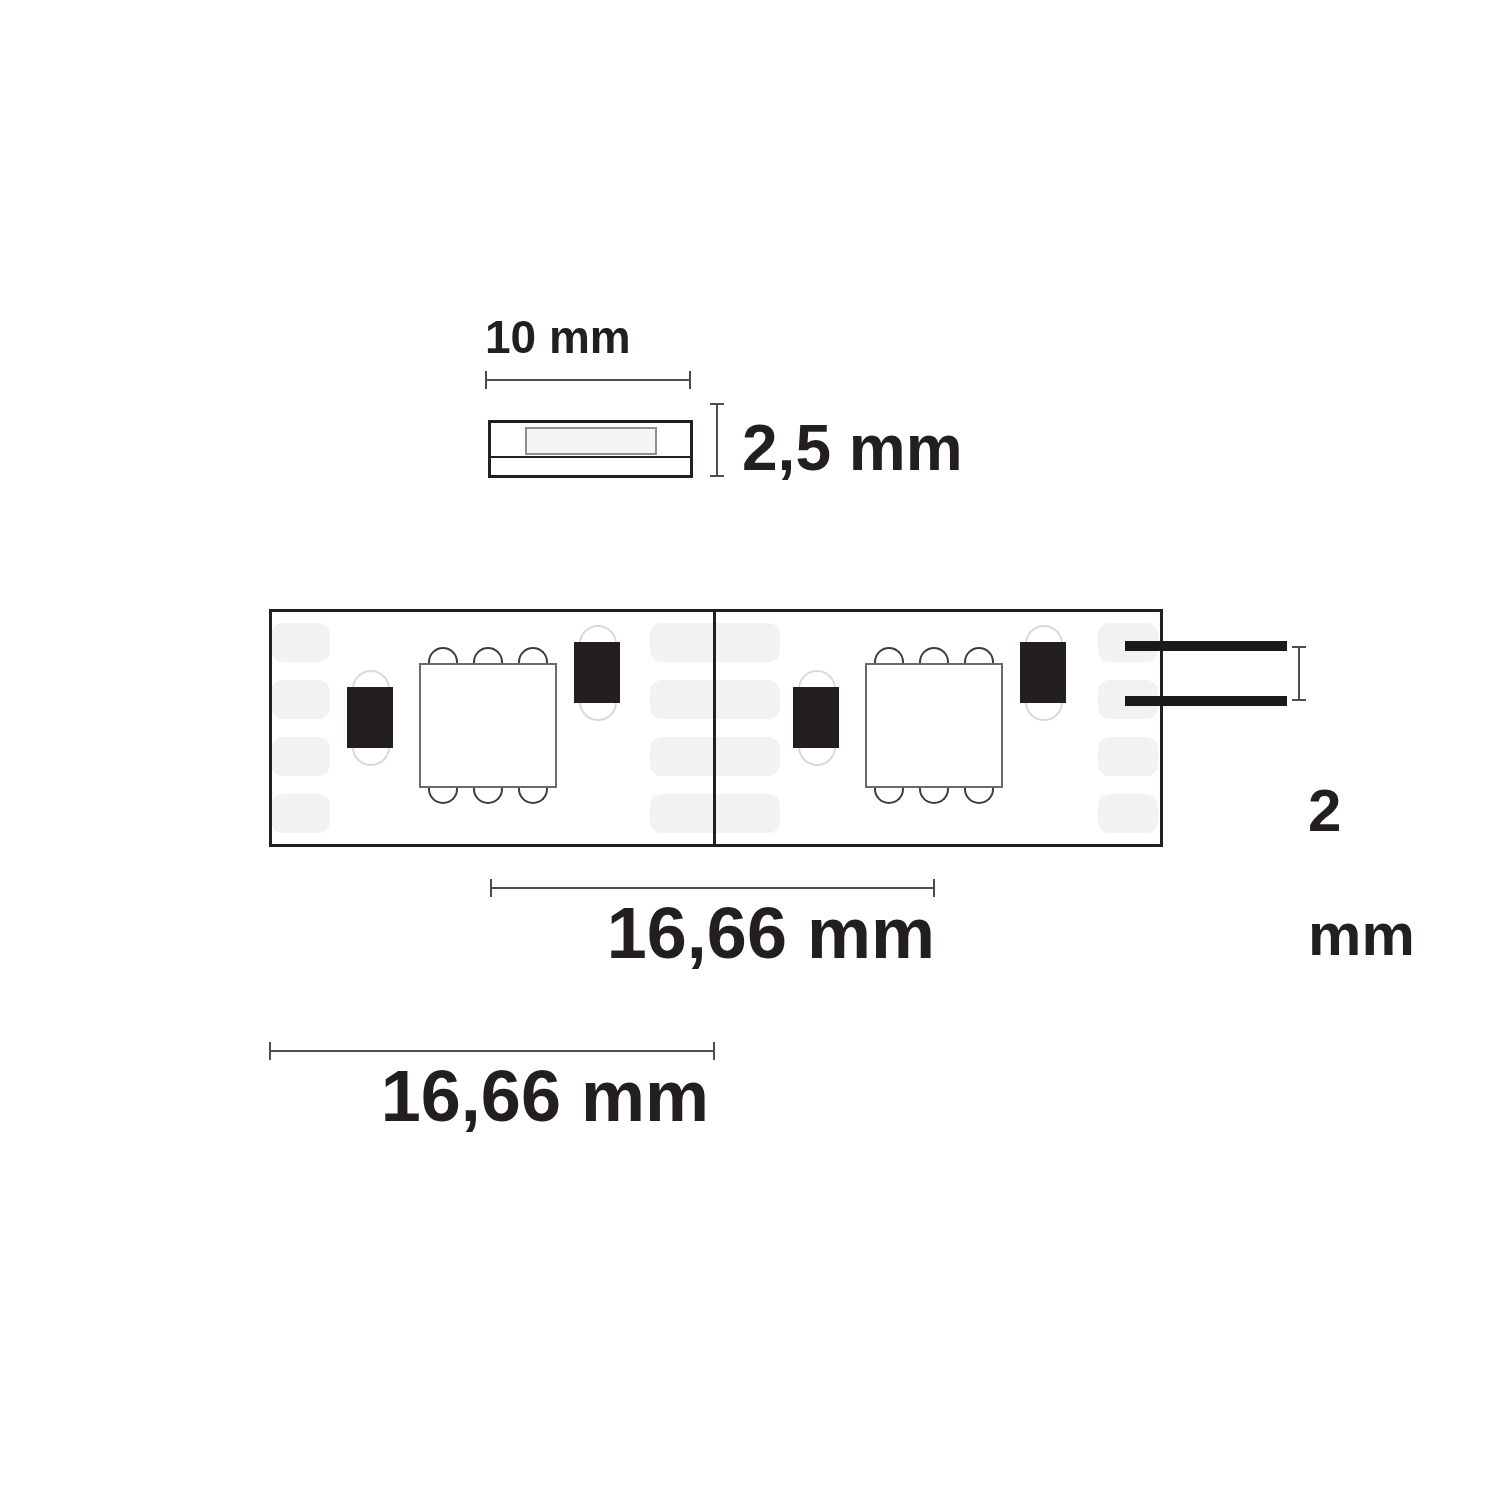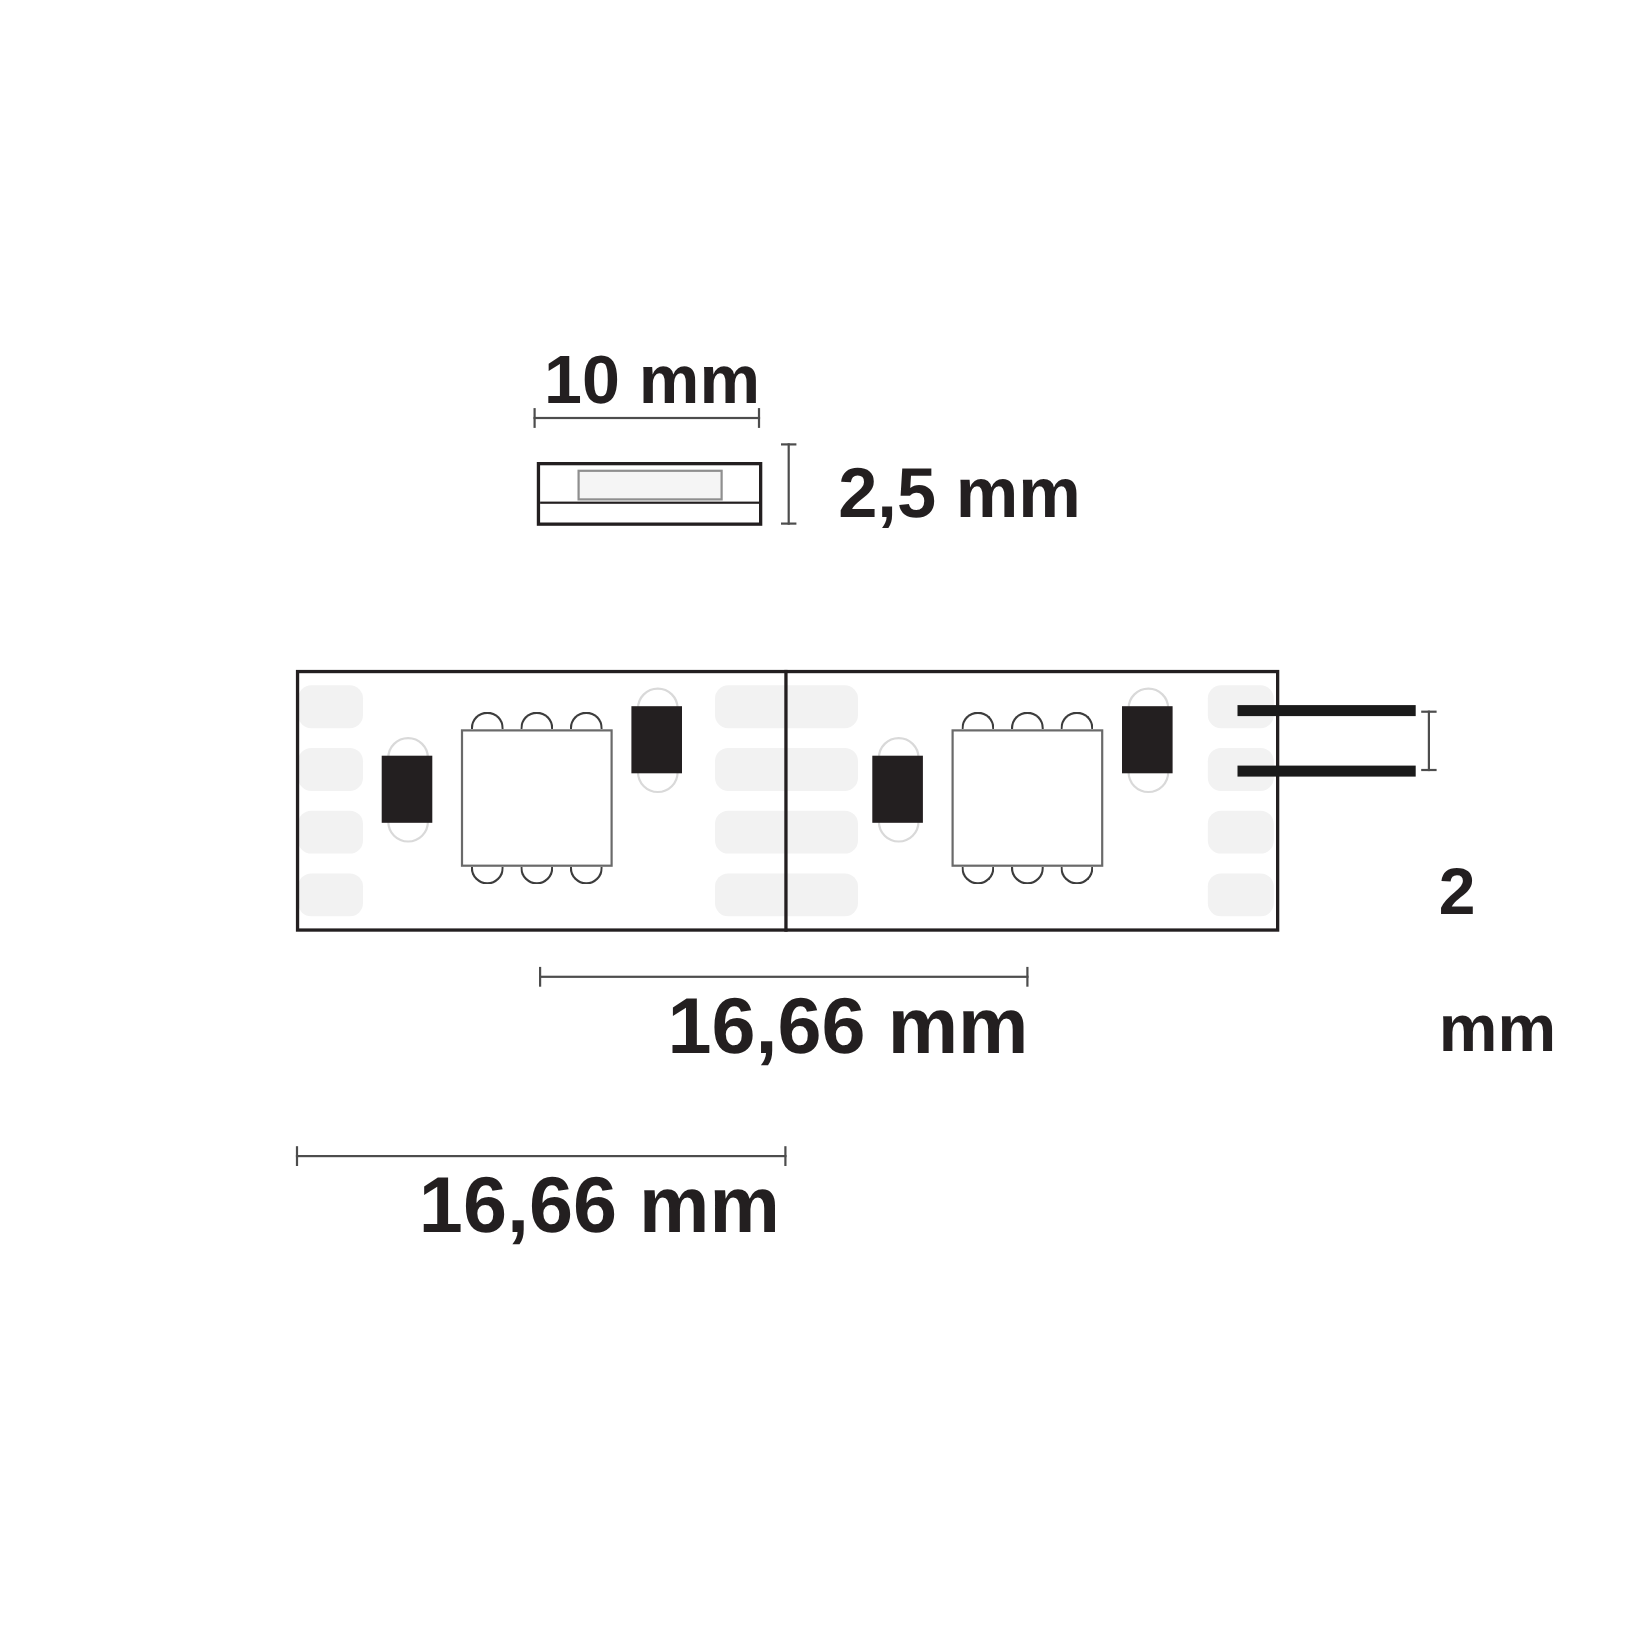--- a/index.html
+++ b/index.html
@@ -37,29 +37,29 @@
   .bump.top{border:2px solid var(--bump-outline);border-bottom:none;border-radius:15px 15px 0 0;}
   .bump.bot{border:2px solid var(--bump-outline);border-top:none;border-radius:0 0 15px 15px;}
   .wire{position:absolute;height:10px;width:162px;background:#1a1a1a;}
 </style>
 </head>
 <body>
 
 <div id="canvas">
 
   <div class="abs" style="left:0;top:0;width:0;height:0;">
-    <div class="lbl" style="left:485px;top:310px;width:206px;text-align:right;font-size:62px;">10 mm</div>
+    <div class="lbl" style="left:485px;top:310px;width:206px;text-align:left;font-size:46px;">10 mm</div>
     <div class="dimh" style="left:485px;top:379px;width:206px;"></div>
 
     <div class="abs" style="left:488px;top:420px;width:205px;height:58px;border:3px solid var(--ink);box-sizing:border-box;background:#fff;"></div>
     <div class="abs" style="left:525px;top:427px;width:132px;height:28px;background:var(--inner-fill);border:2px solid var(--inner-outline);box-sizing:border-box;"></div>
     <div class="abs" style="left:491px;top:456px;width:199px;height:2px;background:var(--ink);"></div>
 
     <div class="dimv" style="left:716px;top:403px;height:74px;"></div>
-    <div class="lbl" style="left:742px;top:411px;font-size:64px;margin-left:20px;">2,5 mm</div>
+    <div class="lbl" style="left:742px;top:411px;font-size:64px;">2,5 mm</div>
   </div>
 
   <div class="abs" style="left:0;top:0;width:0;height:0;">
 
     <div class="pad" style="left:271px;top:623px;width:59px;"></div>
     <div class="pad" style="left:271px;top:680px;width:59px;"></div>
     <div class="pad" style="left:271px;top:737px;width:59px;"></div>
     <div class="pad" style="left:271px;top:794px;width:59px;"></div>
 
     <div class="pad" style="left:650px;top:623px;width:130px;"></div>

